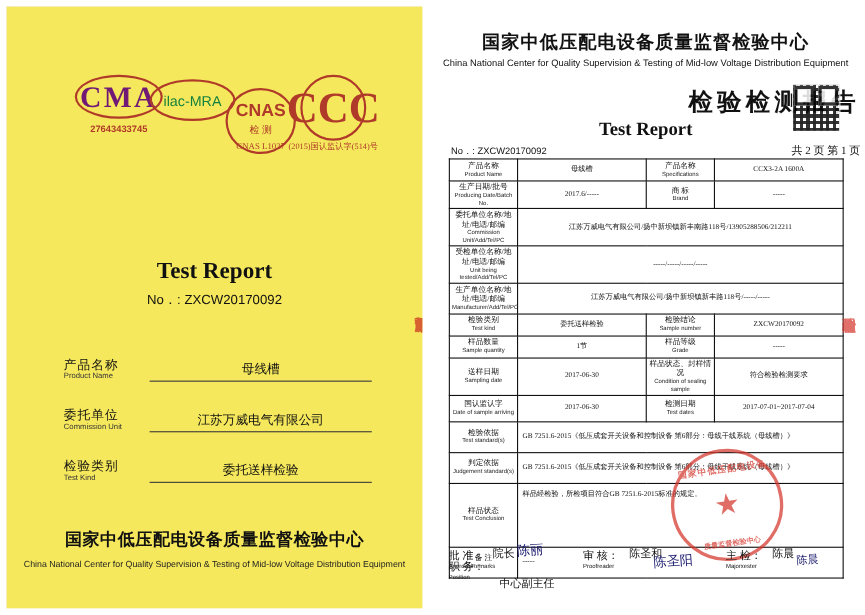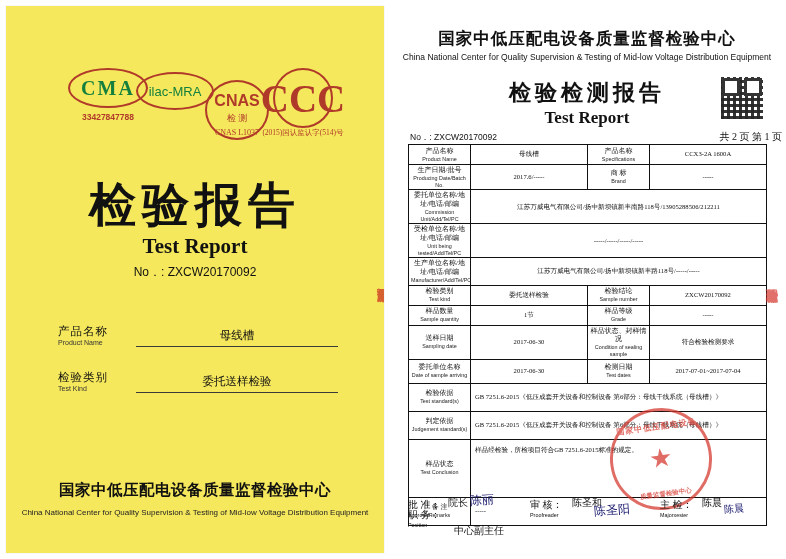--- a/index.html
+++ b/index.html
@@ -24,21 +24,21 @@
   .logos{position:absolute;top:62px;left:0;width:378px;height:80px;}
   .logo{position:absolute;top:0;}
 
   .cma{left:62px;width:80px;}
   .cma .ring{
     width:76px;height:36px;border:2.5px solid #b03a2a;border-radius:50%/50%;
     position:relative;
   }
   .cma .ring .txt{
     position:absolute;inset:0;display:flex;align-items:center;justify-content:center;
-    font-family:"Liberation Serif",serif;font-weight:bold;font-size:20px;color:#15803d;
+    font-family:"Liberation Serif",serif;font-weight:bold;font-size:27px;color:#701a75;
     letter-spacing:2px;
   }
   .cma-num{position:absolute;top:44px;left:-6px;width:92px;text-align:center;
     font-size:8.5px;color:#b03a2a;font-family:"Liberation Sans",sans-serif;font-weight:bold;}
 
   .ilac{left:130px;width:80px;top:4px;}
   .ilac .ring{
     width:74px;height:34px;border:2px solid #b03a2a;border-radius:50%/50%;position:relative;
   }
   .ilac .ring .txt{
@@ -120,21 +120,21 @@
   }
   .r-head-cn{
     position:absolute;top:24px;left:0;width:390px;text-align:center;
     font-size:16.5px;font-weight:bold;color:#111;letter-spacing:1px;
   }
   .r-head-en{
     position:absolute;top:48px;left:0;width:390px;text-align:center;
     font-size:8.5px;color:#111;font-family:"Liberation Sans",sans-serif;
   }
   .r-title-cn{
-    position:absolute;top:74px;left:0;width:390px;text-align:center;
+    position:absolute;top:74px;left:0;width:390px;text-align:right;
     font-size:22px;font-weight:bold;color:#111;letter-spacing:4px;
   }
   .r-title-en{
     position:absolute;top:104px;left:0;width:390px;text-align:center;
     font-size:17px;font-weight:bold;color:#111;font-family:"Liberation Serif",serif;
   }
   .qr{
     position:absolute;top:72px;right:18px;width:42px;height:42px;
     background:
       repeating-linear-gradient(90deg,#111 0 3px,#fff 3px 6px),
@@ -220,21 +220,21 @@
 
   <div class="cover">
     <div class="cover-inner">
 
       <div class="logos">
 
         <div class="logo cma">
           <div class="ring">
               <div class="txt">CMA</div>
             </div>
-          <div class="cma-num">33427847788</div>
+          <div class="cma-num">27643433745</div>
         </div>
 
         <div class="logo ilac">
           <div class="ring">
               <div class="txt">ilac-MRA</div>
             </div>
         </div>
 
         <div class="logo cnas">
           <div class="circ">
@@ -245,33 +245,38 @@
         </div>
 
         <div class="logo ccc">
           <div class="circ">
               <div class="g">CCC</div>
             </div>
           <div class="ccc-num">(2015)国认监认字(514)号</div>
         </div>
       </div>
 
-      <div class="cover-title">检验报告</div>
       <div class="cover-title-en">Test Report</div>
       <div class="cover-no">No．: ZXCW20170092</div>
 
       <div class="fields">
 
         <div class="frow">
           <span class="flabel-cn">产品名称</span>
           <span class="flabel-en">Product Name</span>
           <span class="fval">母线槽</span>
           <span class="fline"></span>
         </div>
 
+        <div class="frow">
+          <span class="flabel-cn">委托单位</span>
+          <span class="flabel-en">Commission Unit</span>
+          <span class="fval">江苏万威电气有限公司</span>
+          <span class="fline"></span>
+        </div>
 
         <div class="frow">
           <span class="flabel-cn">检验类别</span>
           <span class="flabel-en">Test Kind</span>
           <span class="fval">委托送样检验</span>
           <span class="fline"></span>
         </div>
       </div>
 
       <div class="cover-stamp-edge">江苏万威电气</div>
@@ -384,21 +389,21 @@
           <td class="val">2017-06-30</td>
           <td class="lbl">
             <span class="cn">样品状态、封样情况</span>
               <span class="en">Condition of sealing sample</span>
           </td>
           <td class="val">符合检验检测要求</td>
         </tr>
 
         <tr class="h24">
           <td class="lbl">
-            <span class="cn">委托单位名称</span>
+            <span class="cn">国认监认字</span>
               <span class="en">Date of sample arriving</span>
           </td>
           <td class="val">2017-06-30</td>
           <td class="lbl">
             <span class="cn">检测日期</span>
               <span class="en">Test dates</span>
           </td>
           <td class="val">2017-07-01~2017-07-04</td>
         </tr>
 

